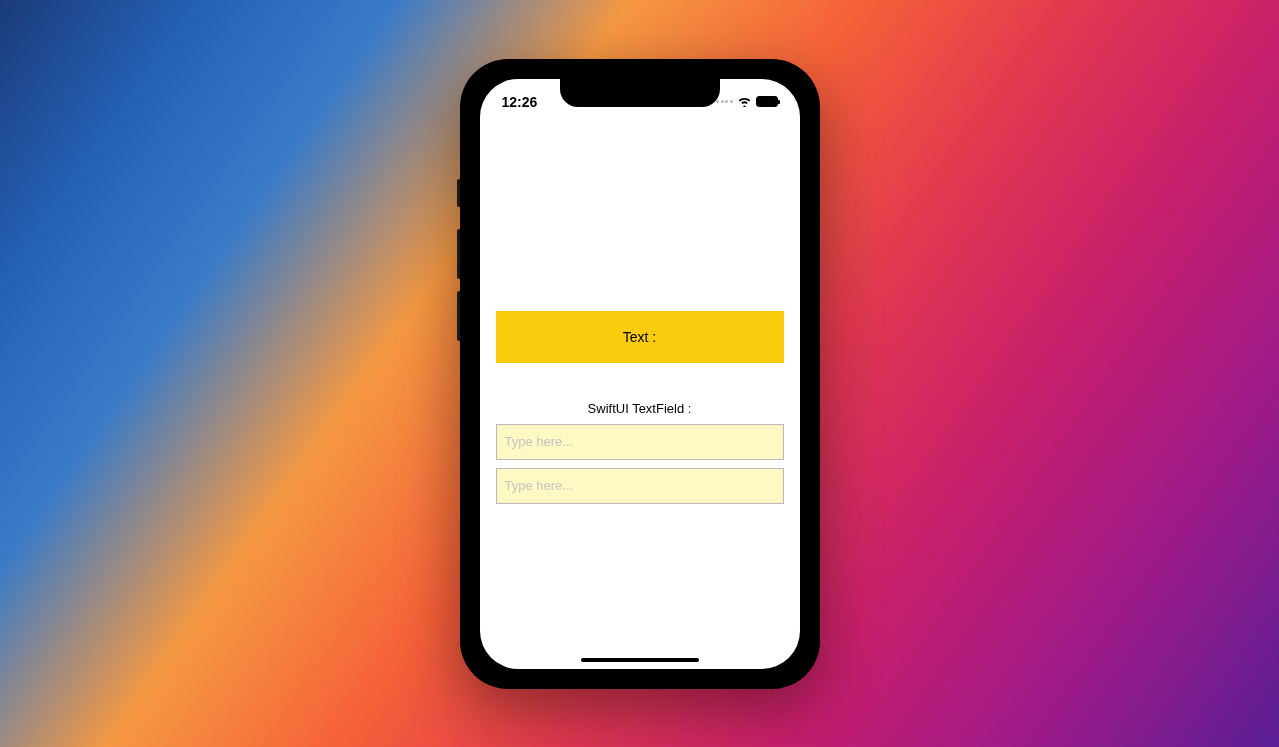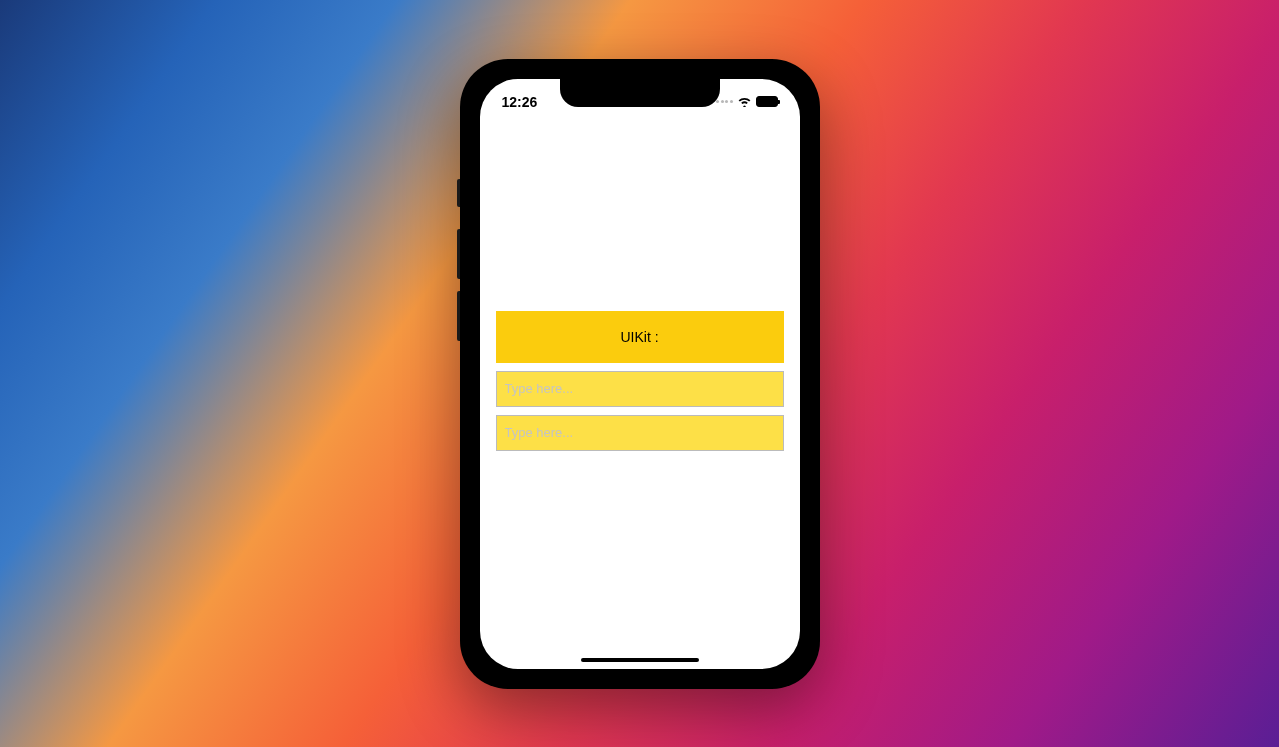--- a/index.html
+++ b/index.html
@@ -160,21 +160,21 @@
     .text-input {
       width: 100%;
       margin-top: 8px;
       height: 36px;
       border: 1px solid #bbb;
       padding: 0 8px;
       font-size: 13px;
       font-family: inherit;
       outline: none;
       color: #000;
-      background: #fde047;
+      background: #fef9c3;
     }
     
     .text-input::placeholder {
       color: #c4c4c4;
       font-size: 13px;
     }
     
     .text-input.focused {
       caret-color: #3478f6;
     }
@@ -214,23 +214,24 @@
           <svg width="15" height="11" viewBox="0 0 15 11">
             <path d="M7.5 9.5 a1.2 1.2 0 1 0 0.001 0 Z M4.2 6.8 a5 5 0 0 1 6.6 0 l-1.2 1.2 a3.3 3.3 0 0 0 -4.2 0 Z M1.6 4.2 a9 9 0 0 1 11.8 0 l-1.2 1.2 a7.3 7.3 0 0 0 -9.4 0 Z" fill="#000"></path>
           </svg>
         </div>
         <div class="battery-icon"></div>
       </div>
     </div>
 
     <div class="app-content">
       <div class="text-banner">
-        <span>UIKit :</span>
+        <span>Text :</span>
       </div>
       
+      <div class="field-label">SwiftUI TextField :</div>
       <input type="text" class="text-input focused" autofocus="" placeholder="Type here..." style="">
       
       <input type="text" class="text-input" placeholder="Type here..." style="">
     </div>
 
     <div class="home-indicator"></div>
   </div>
 </div>
 
 </body></html>

